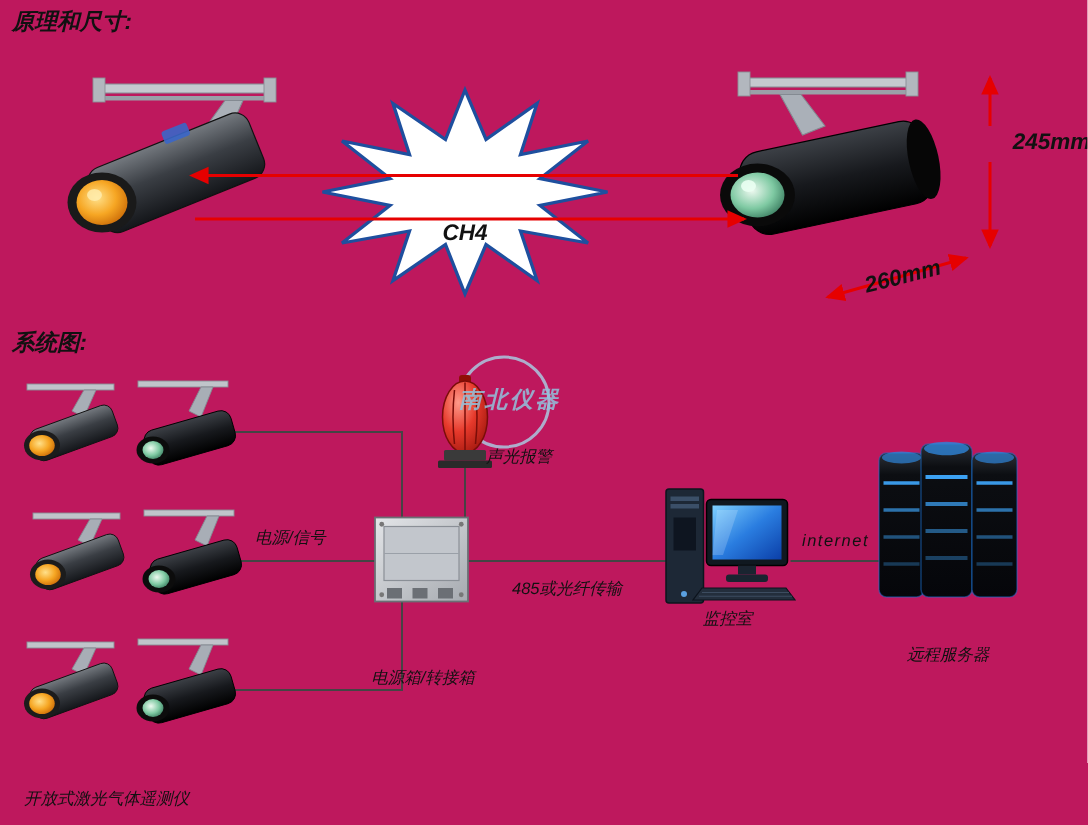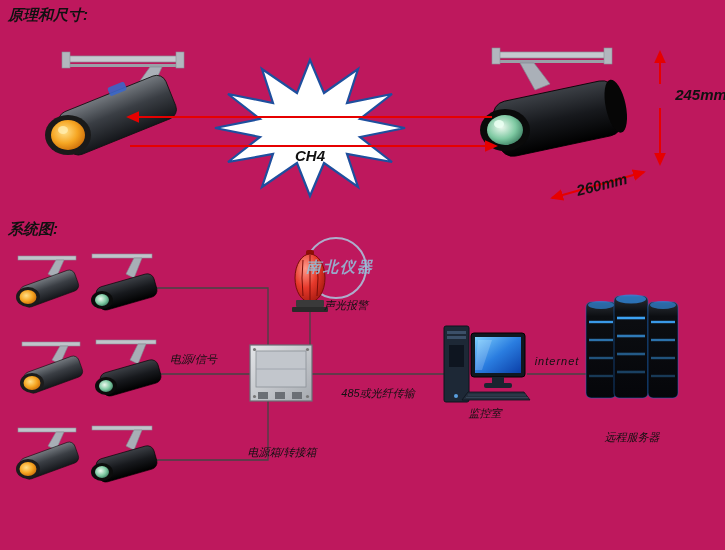--- a/index.html
+++ b/index.html
@@ -235,14 +235,15 @@
 <div class="lbl center" style="left:234px; top:406px; width:96px;margin-top:40px;">电源箱/转接箱</div>
 
 <div class="lbl center" style="left:330px; top:355px; width:96px;margin-top:32px;">485或光纤传输</div>
 
 <div class="lbl center mono-ish" style="left:520px; top:355px; width:74px;">internet</div>
 
 <div class="lbl center" style="left:445px; top:407px; width:80px;">监控室</div>
 
 <div class="lbl center" style="left:587px; top:431px; width:90px;">远程服务器</div>
 
+<div class="lbl" style="left:16px; top:527px;">开放式激光气体遥测仪</div>
 
 </div>
 
 </body></html>

